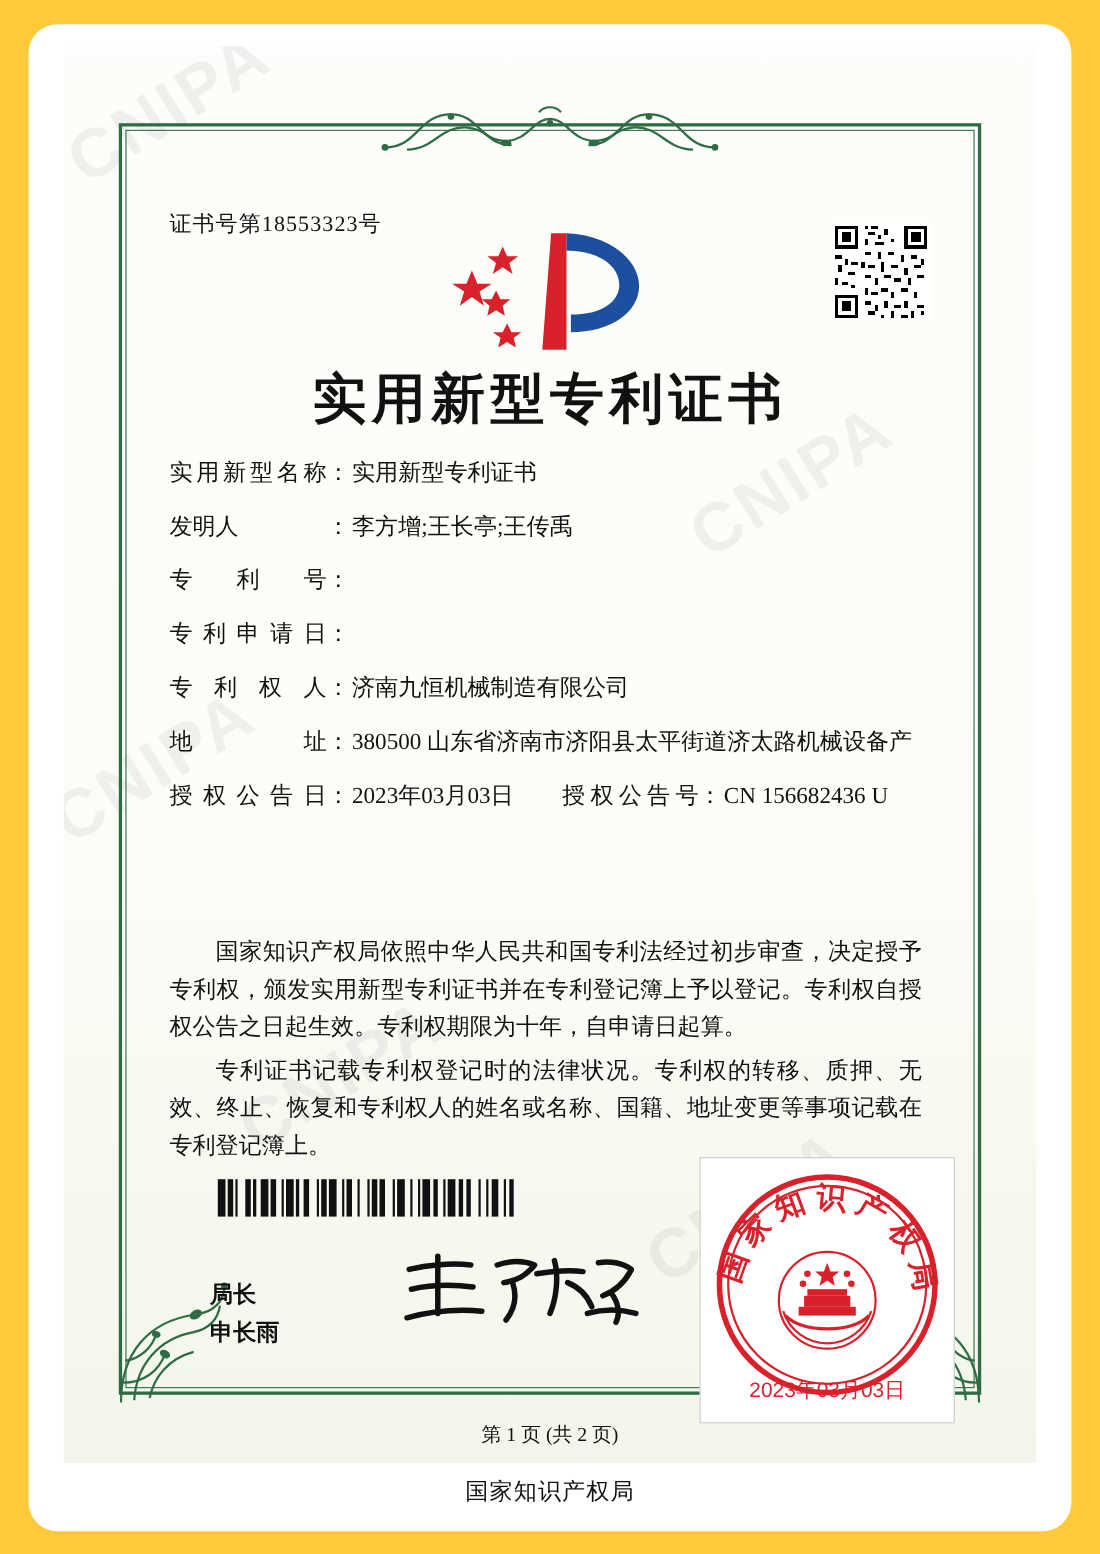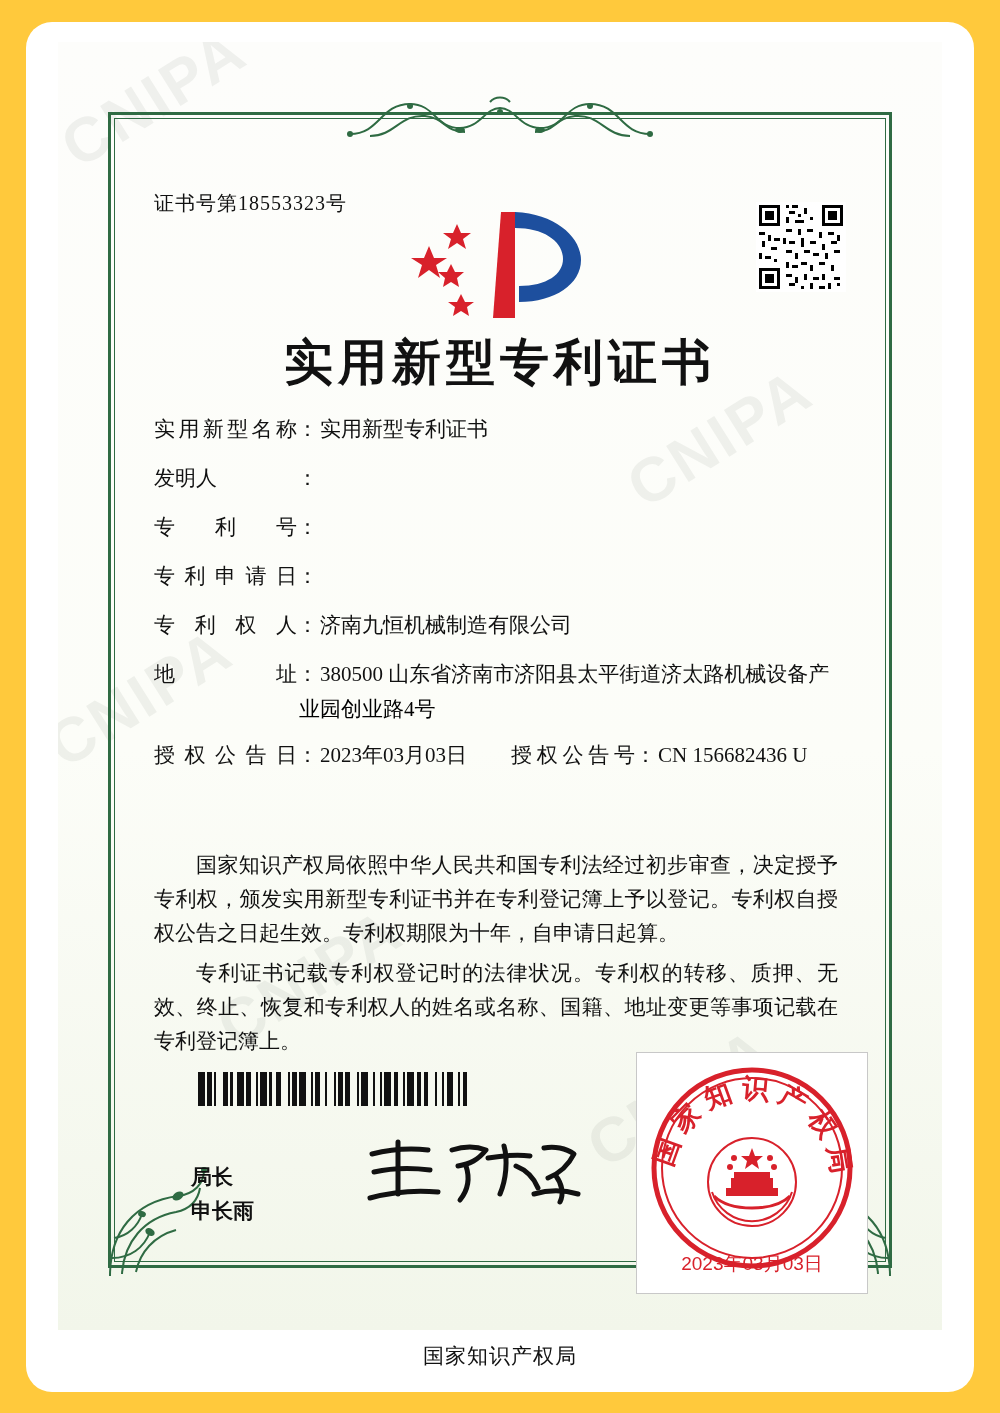--- a/index.html
+++ b/index.html
@@ -444,20 +444,21 @@
           </span>
         <span class="colon">：</span>
         <span class="val">实用新型专利证书</span>
       </div>
 
       <div class="row">
         <span class="lbl">
           <span>发明人</span>
         </span>
         <span class="colon">：</span>
+        <span class="val">李方增;王长亭;王传禹</span>
       </div>
 
       <div class="row">
         <span class="lbl">
             <span>专</span>
             <span>利</span>
             <span>号</span>
           </span>
         <span class="colon">：</span>
       </div>
@@ -485,21 +486,20 @@
       </div>
 
       <div class="row">
         <span class="lbl">
             <span>地</span>
             <span>址</span>
           </span>
         <span class="colon">：</span>
         <span class="val">380500 山东省济南市济阳县太平街道济太路机械设备产</span>
       </div>
-      <div class="addr-cont">业园创业路4号</div>
 
       <div class="row two-col">
         <span class="lbl">
             <span>授</span>
             <span>权</span>
             <span>公</span>
             <span>告</span>
             <span>日</span>
           </span>
         <span class="colon">：</span>
@@ -640,16 +640,17 @@
             <circle cx="-22" cy="-15" r="3"></circle>
             <circle cx="18" cy="-24" r="3"></circle>
             <circle cx="22" cy="-15" r="3"></circle>
           </g>
           <path d="M-38 14 C -30 22 -16 26 0 26 C 16 26 30 22 38 14" fill="none" stroke="#d8212b" stroke-width="3"></path>
         </g>
       </svg>
       <div class="seal-date">2023年03月03日</div>
     </div>
 
+    <div class="page-num">第 1 页 (共 2 页)</div>
   </div>
 
   <div class="footnote">国家知识产权局</div>
 </div>
 
 </body></html>

